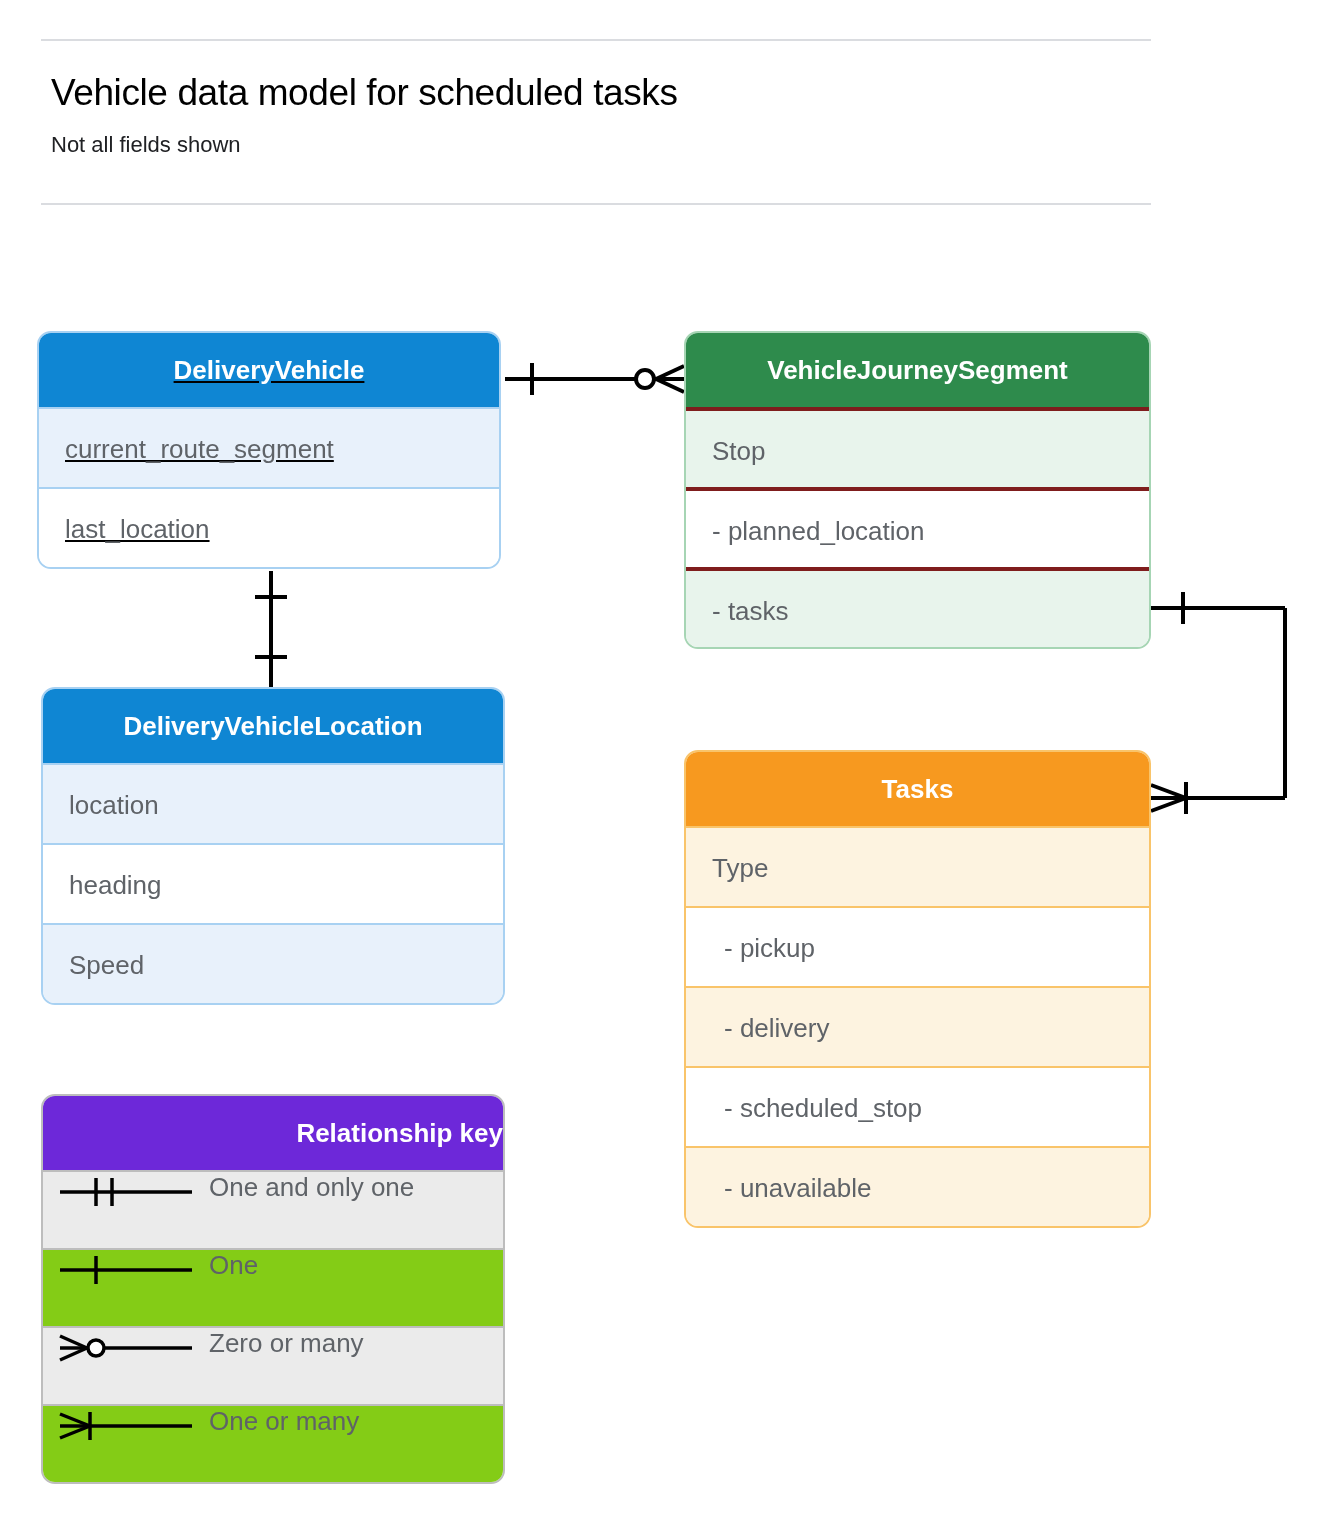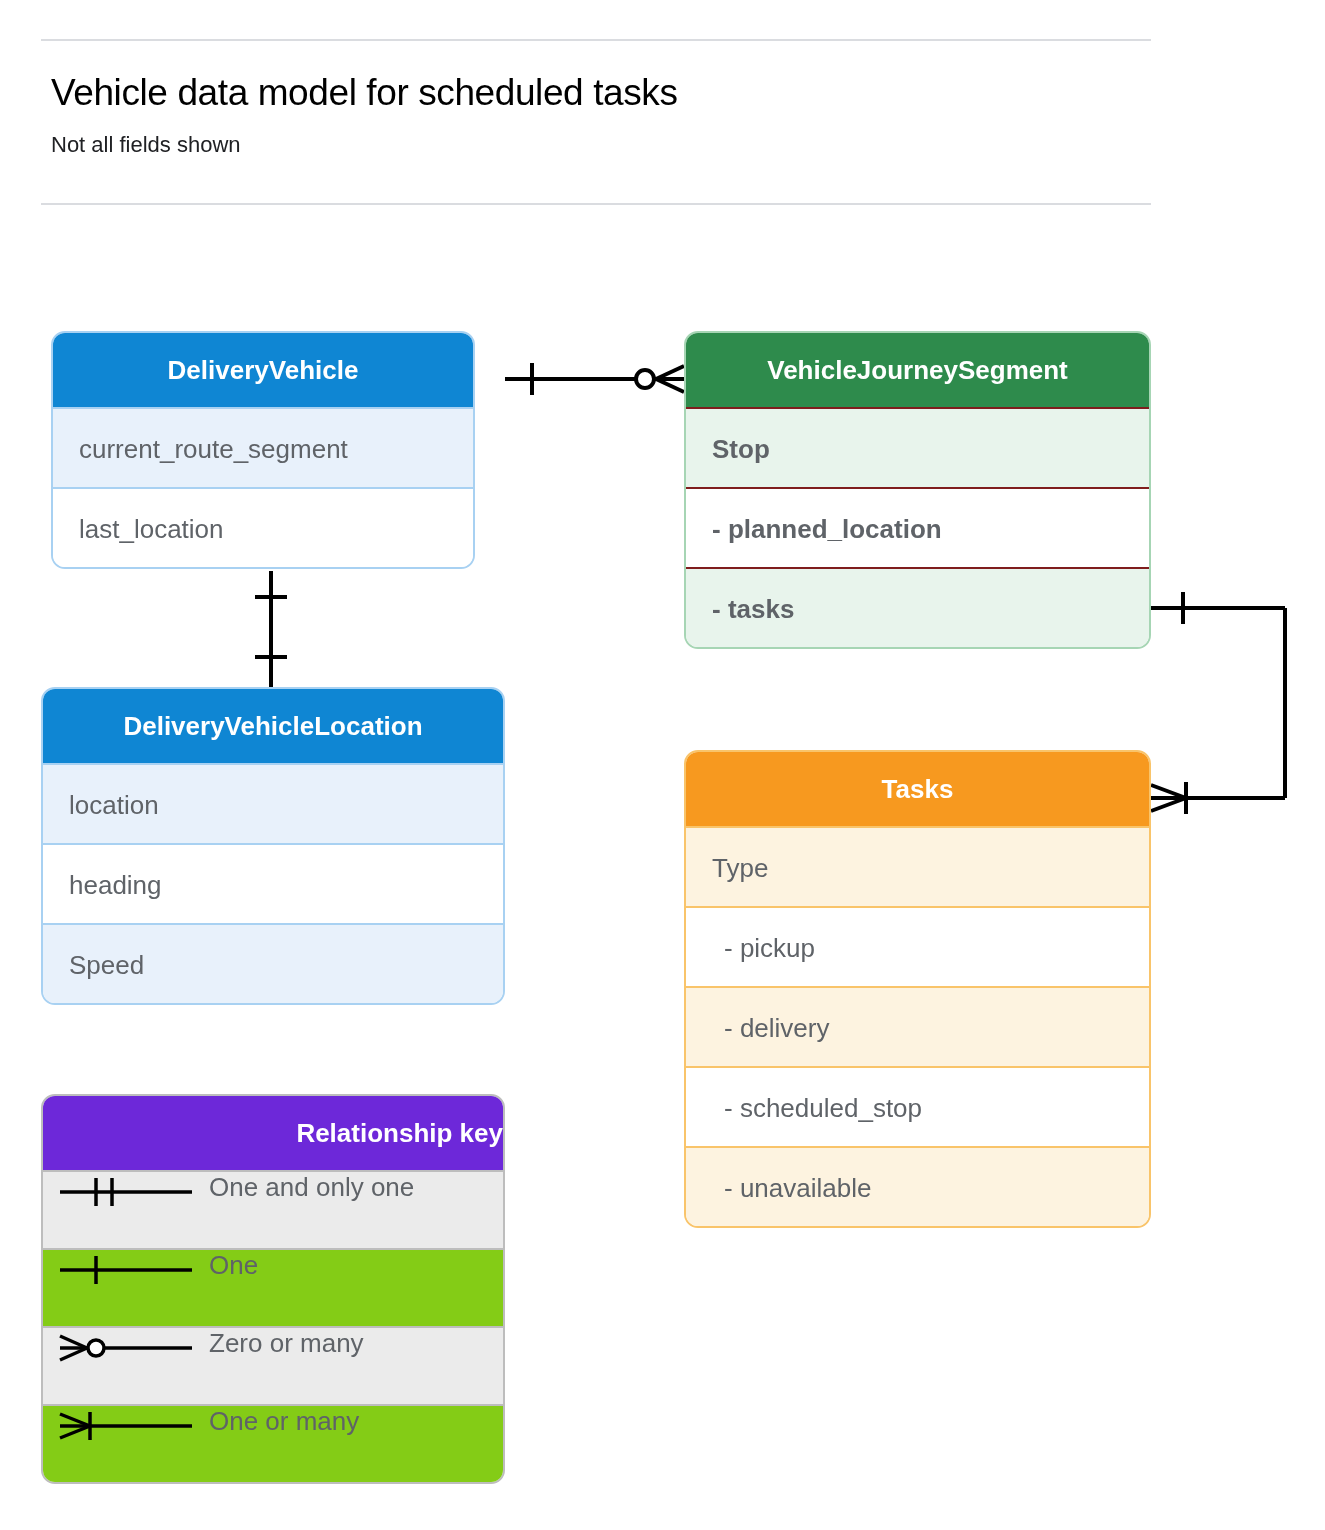--- a/index.html
+++ b/index.html
@@ -75,40 +75,40 @@
   
   .theme-blue { border: 2px solid #a8d1f2; }
   .theme-blue .entity-header { background: #0f86d3; }
   .theme-blue .entity-row { border-top: 2px solid #a8d1f2; }
   .theme-blue .entity-row.alt { background: #e8f1fb; }
   .theme-blue .entity-row.plain { background: #ffffff; }
 
   
   .theme-green { border: 2px solid #a6d5b4; }
   .theme-green .entity-header { background: #2e8b4c; }
-  .theme-green .entity-row { border-top: 2px solid #7f1d1d; font-weight: bold; }
+  .theme-green .entity-row { border-top: 4px solid #7f1d1d; }
   .theme-green .entity-row.alt { background: #e8f4ec; }
   .theme-green .entity-row.plain { background: #ffffff; }
 
   
   .theme-orange { border: 2px solid #f9c46a; }
   .theme-orange .entity-header { background: #f7991f; }
   .theme-orange .entity-row { border-top: 2px solid #f9c46a; }
   .theme-orange .entity-row.alt { background: #fdf3e0; }
   .theme-orange .entity-row.plain { background: #ffffff; }
 
   
   .theme-grey { border: 2px solid #bdbdbd; }
   .theme-grey .entity-header { background: #6d28d9; text-align: right; }
   .theme-grey .legend-row { border-top: 2px solid #bdbdbd; }
   .theme-grey .legend-row.alt { background: #ebebeb; }
   .theme-grey .legend-row.plain { background: #84cc16; }
 
   
-  #entity-delivery-vehicle { left: 51px; top: 331px; width: 424px; }
+  #entity-delivery-vehicle { left: 37px; top: 331px; width: 464px; text-decoration: underline; }
   #entity-vehicle-journey-segment { left: 684px; top: 331px; width: 467px; }
   #entity-delivery-vehicle-location { left: 41px; top: 687px; width: 464px; }
   #entity-tasks { left: 684px; top: 750px; width: 467px; }
   #legend-box { left: 41px; top: 1094px; width: 464px; }
 
   
   .legend-row {
     height: 78px;
     box-sizing: border-box;
     display: flex;

